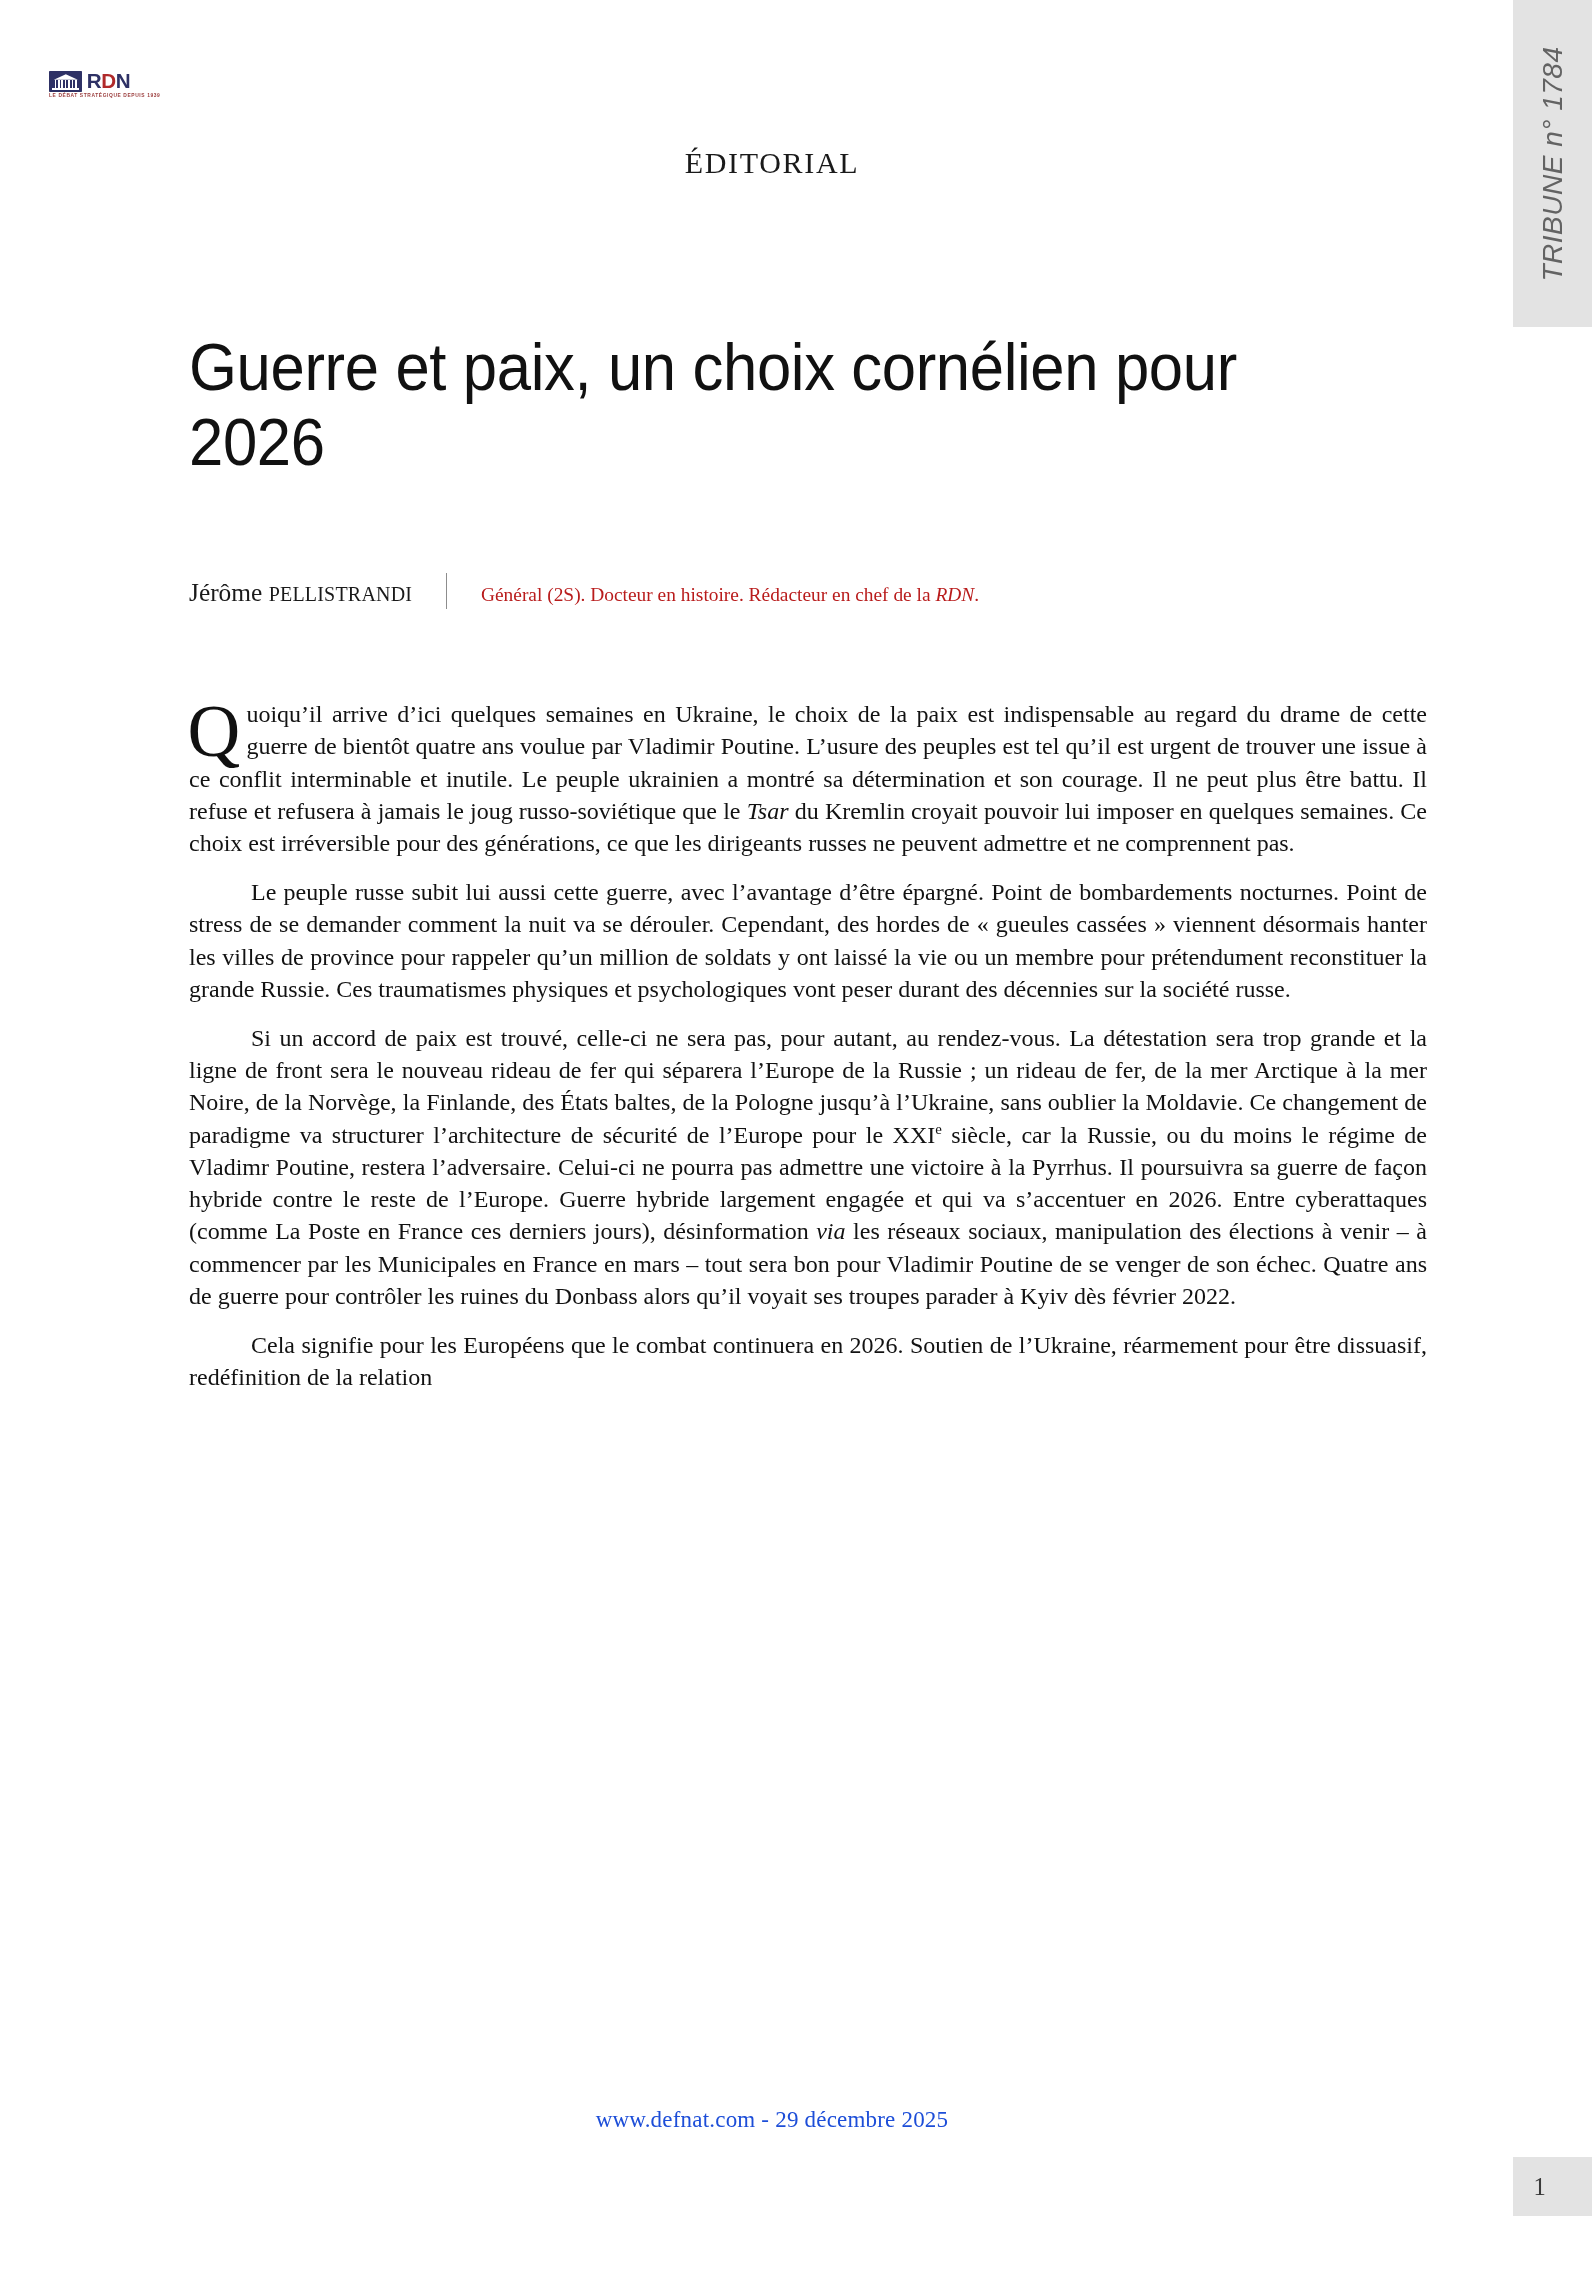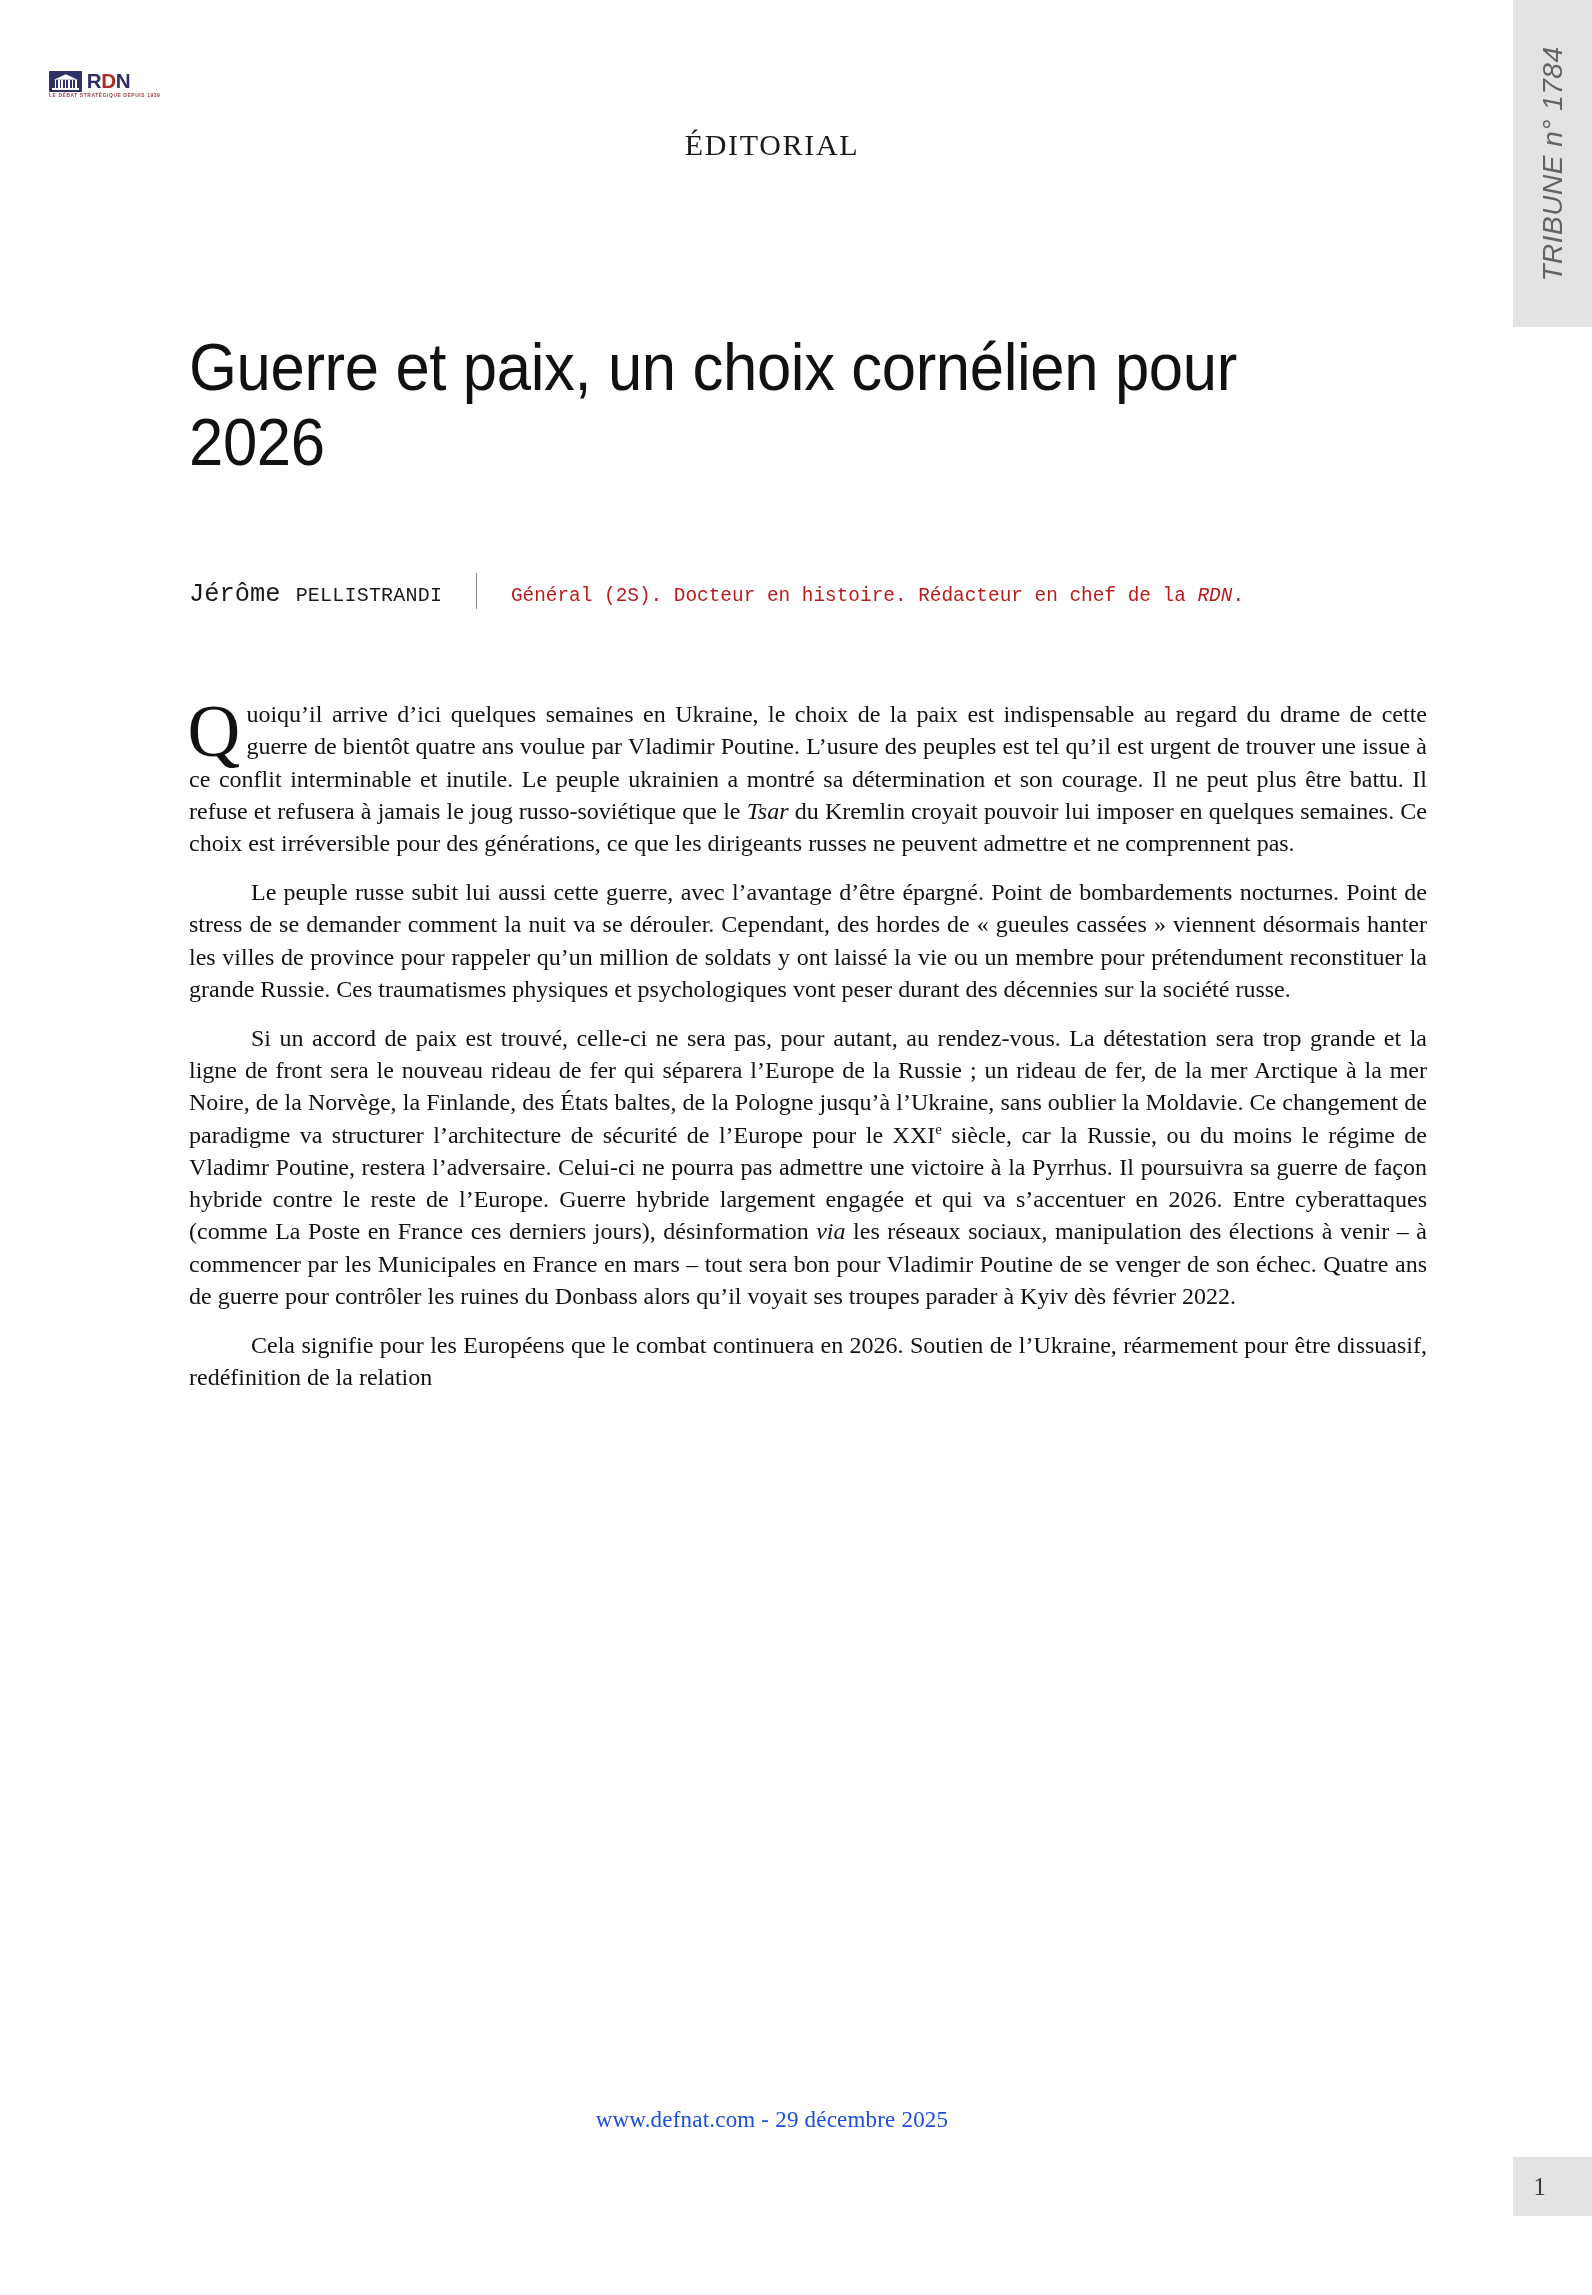--- a/index.html
+++ b/index.html
@@ -128,21 +128,21 @@
     font-size: 28px;
     letter-spacing: 0.5px;
     color: #636363;
   }
 
   
   .kicker {
     position: absolute;
     left: 0;
     right: 0;
-    top: 128px;
+    top: 146px;
     text-align: center;
     font-family: "Liberation Serif", "DejaVu Serif", serif;
     font-size: 30px;
     letter-spacing: 1.7px;
     color: #1a1a1a;
     padding-right: 48px;
   }
 
   
   .headline {
@@ -162,21 +162,20 @@
 
   
   .byline {
     position: absolute;
     left: 189px;
     top: 565px;
     width: 1238px;
     display: flex;
     align-items: baseline;
     gap: 12px;
-    font-family: Liberation Mono, monospace;
   }
   .byline-author {
     font-size: 25.4px;
     white-space: nowrap;
     color: #1a1a1a;
   }
   .byline-author .lastname {
     font-variant: small-caps;
     text-transform: lowercase;
     font-size: 28px;

